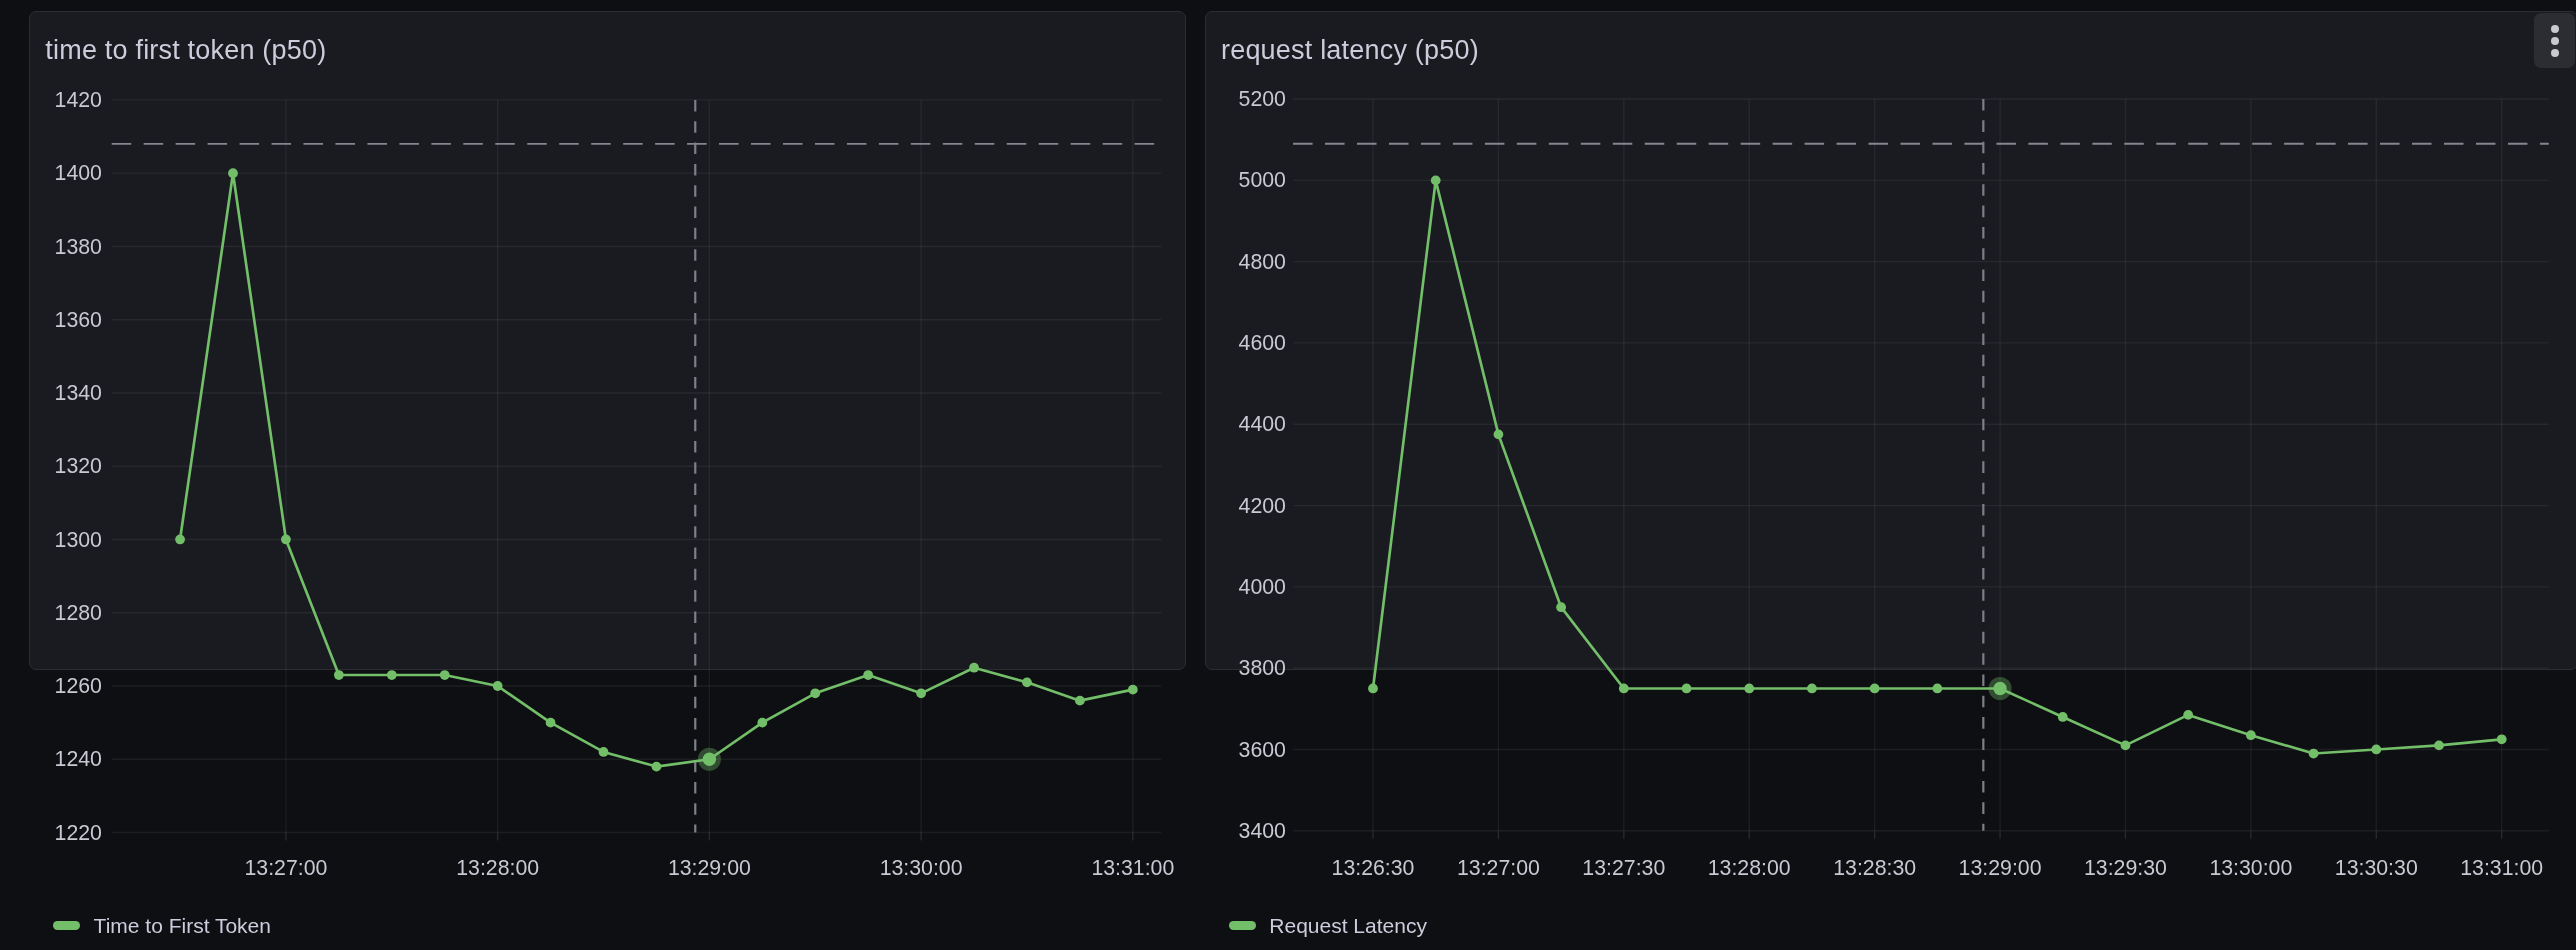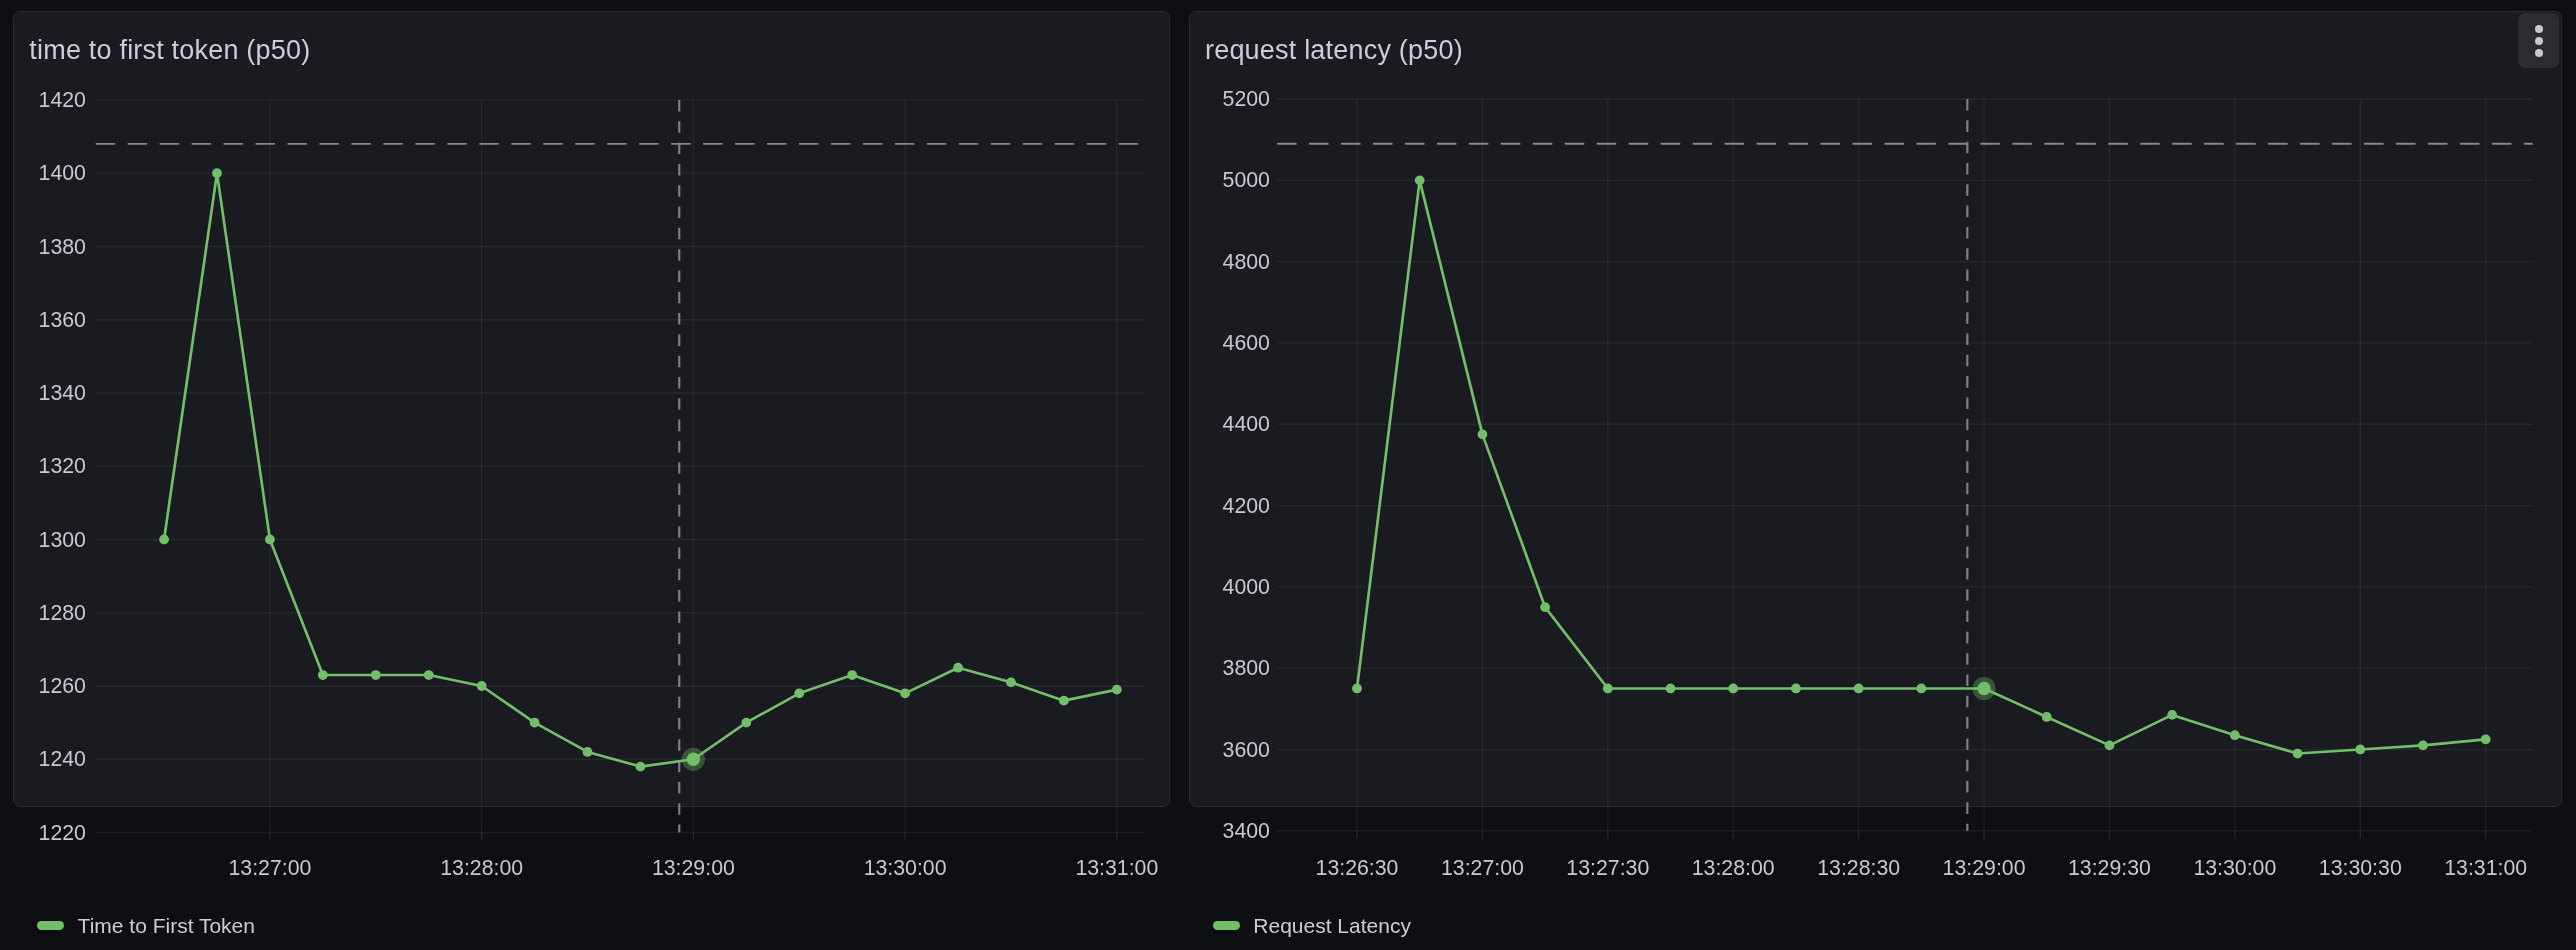--- a/index.html
+++ b/index.html
@@ -16,24 +16,25 @@
   html,body{width:2576px;height:950px;}
   body{
     background:var(--page-background);
     font-family:"Liberation Sans","DejaVu Sans",sans-serif;
     overflow:hidden;
   }
   .stage{position:relative;width:2576px;height:950px;}
   .panel{
     position:absolute;
     top:10.7px;
-    height:796px;
+    height:659px;
     background:var(--panel-background);
     border:0.9px solid var(--panel-border);
     border-radius:7px;
+    margin-left:16px;
   }
   .panel.left{left:13.3px;width:1157px;}
   .panel.right{left:1189px;width:1373px;}
   .panel-title{
     position:absolute;
     left:15px;top:23px;
     font-size:27px;
     font-weight:500;
     letter-spacing:0.2px;
     color:var(--text-primary);

